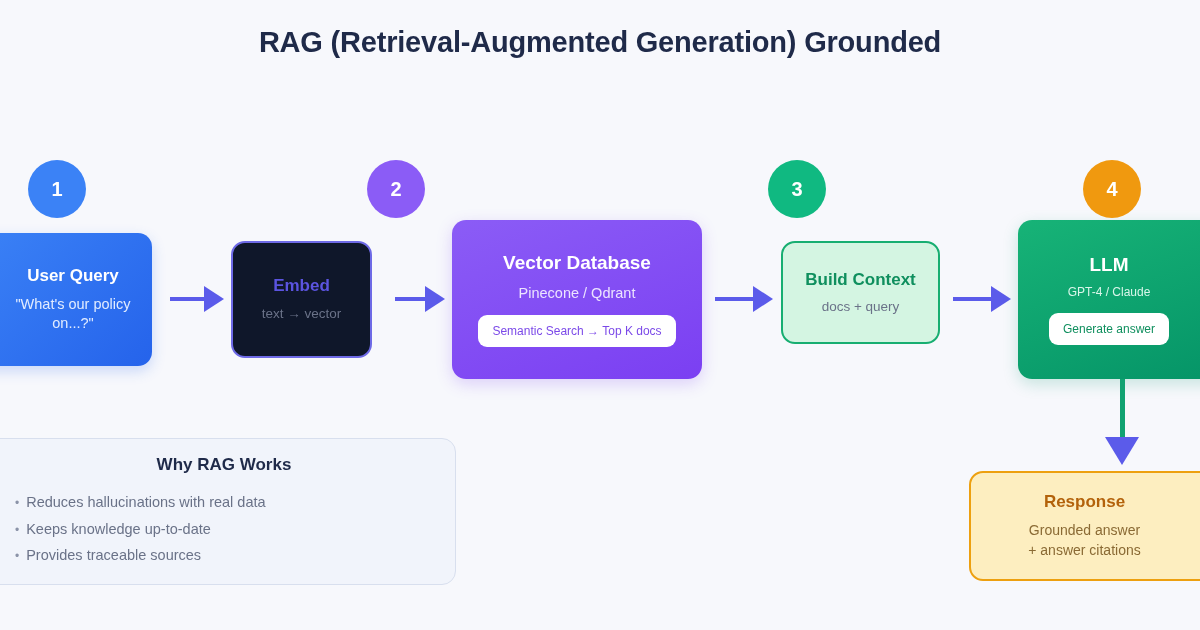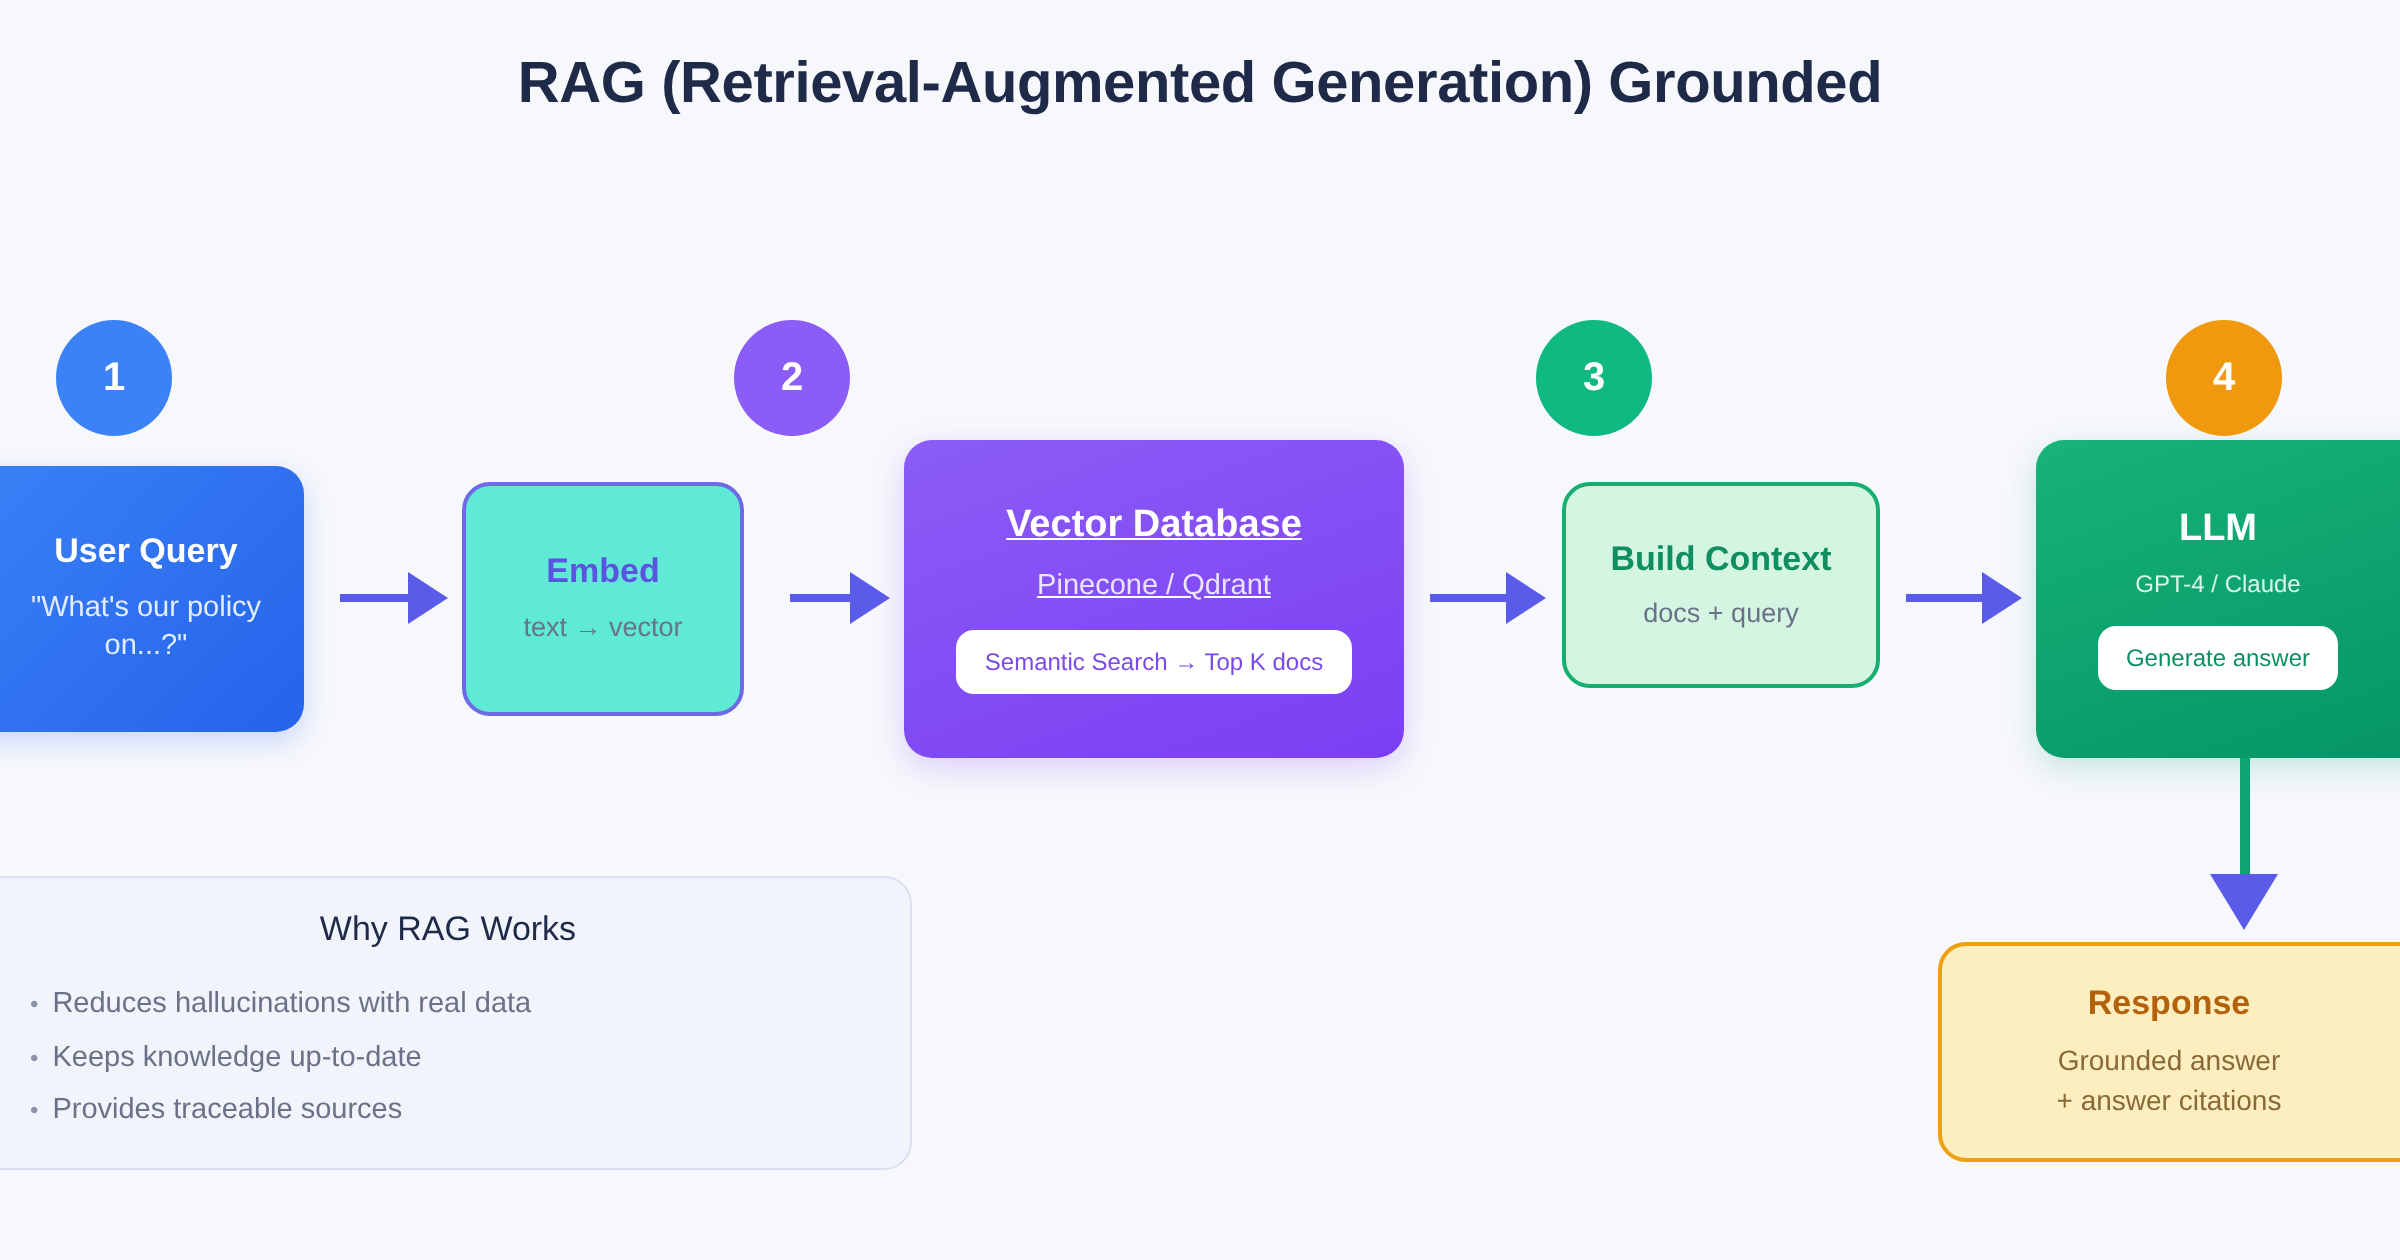--- a/index.html
+++ b/index.html
@@ -79,36 +79,35 @@
   }
   .node-query .node-title { font-size: 17px; margin-bottom: 9px; }
   .node-query .node-sub { font-size: 14.5px; color: #e2ecff; }
 
   
   .node-embed {
     left: 231px;
     top: 241px;
     width: 141px;
     height: 117px;
-    background: #5eead4;
+    background: #0f172a;
     border: 2px solid #6e6ae6;
   }
   .node-embed .node-title { font-size: 17px; color: #5b54e0; margin-bottom: 9px; }
   .node-embed .node-sub { font-size: 13.5px; color: #6a7288; }
 
   
   .node-vdb {
     left: 452px;
     top: 220px;
     width: 250px;
     height: 159px;
     background: linear-gradient(160deg, #8b5cf6 0%, #7b3ff2 100%);
     color: #ffffff;
     box-shadow: 0 5px 16px rgba(124, 63, 242, 0.22);
-    text-decoration: underline;
   }
   .node-vdb .node-title { font-size: 19px; margin-bottom: 9px; }
   .node-vdb .node-sub { font-size: 14.5px; color: #ece4ff; margin-bottom: 12px; }
 
   .chip {
     background: #ffffff;
     border-radius: 9px;
     font-size: 12px;
     padding: 9px 14px;
     white-space: nowrap;
@@ -204,21 +203,21 @@
     width: 470px;
     height: 147px;
     background: #f1f4fb;
     border: 1px solid #d8dfee;
     border-radius: 0 14px 14px 0;
     padding: 16px 22px 16px 28px;
   }
   .info-title {
     text-align: center;
     font-size: 17px;
-    font-weight: normal;
+    font-weight: bold;
     color: #1f2a49;
     margin-bottom: 14px;
   }
   .info-list { list-style: none; }
   .info-list li {
     font-size: 14.5px;
     color: #6a7288;
     line-height: 1.0;
     padding: 6px 0;
     display: flex;

